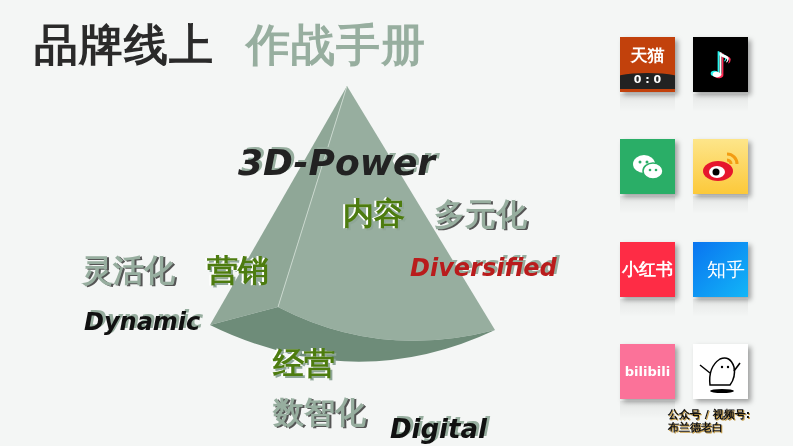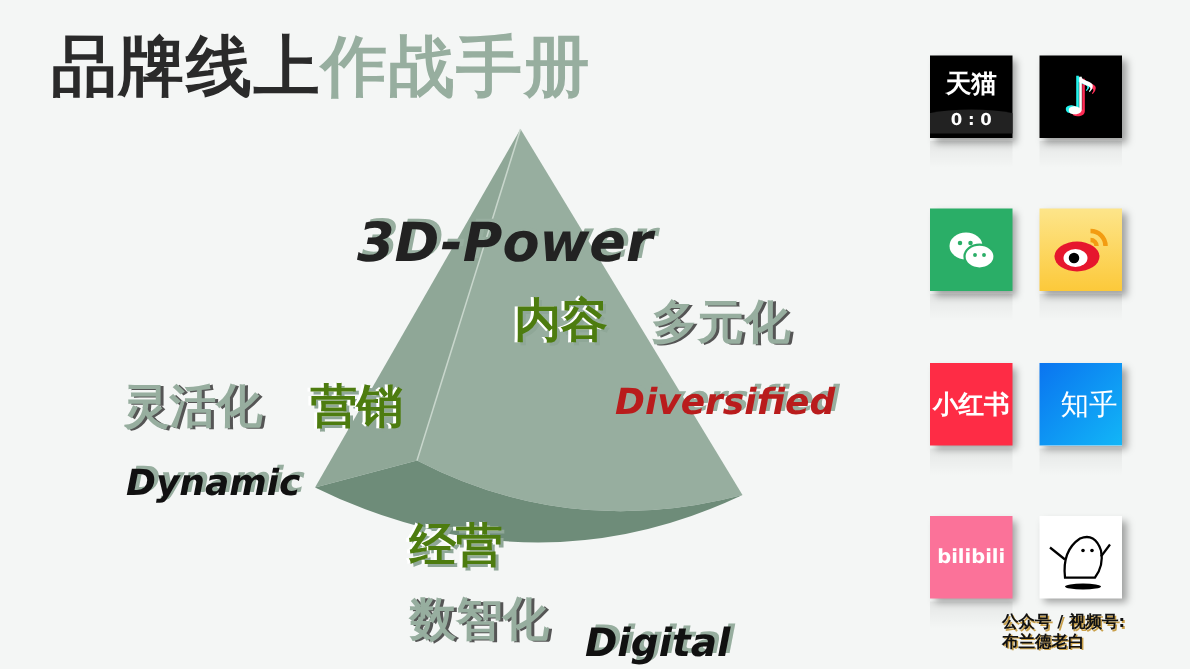--- a/index.html
+++ b/index.html
@@ -1,21 +1,21 @@
 <!DOCTYPE html>
 <html><head>
 <meta charset="utf-8">
 <style>
   html,body{margin:0;padding:0;}
   body{width:793px;height:446px;background:#f4f6f5;position:relative;overflow:hidden;
        font-family:"DejaVu Sans","Liberation Sans",sans-serif;}
   .abs{position:absolute;}
   .title{left:34px;top:18px;font-size:44px;font-weight:900;letter-spacing:1px;white-space:nowrap;line-height:54px;}
   .title .dark{color:#2a2a2a;}
-  .title .green{color:#97ae9f;}
+  .title .green{color:#97ae9f;margin-left:32px;}
   .cone{left:0;top:0;width:793px;height:446px;}
   .txt-en{font-style:italic;font-weight:bold;white-space:nowrap;font-family:"DejaVu Sans",sans-serif;margin-top:18px;}
   .sh-green{text-shadow:3px -2px 0 #97ae9f;}
   .sh-white{text-shadow:-2px 0 0 #fff, 2px 2px 0 #8fa797;}
   .cn-black{color:#4d7c0f;font-weight:700;white-space:nowrap;}
   .cn-green{color:#97ae9f;font-weight:700;white-space:nowrap;text-shadow:2px 1px 0 #555;}
   .icon{width:55px;height:55px;box-shadow:3px 3px 5px rgba(0,0,0,.35);display:flex;align-items:center;justify-content:center;overflow:hidden;}
   .icon::after{content:"";}
   .reflect{position:absolute;left:0;top:57px;width:55px;height:18px;opacity:.25;
            background:linear-gradient(to bottom,rgba(0,0,0,.25),rgba(255,255,255,0));}
@@ -47,21 +47,21 @@
 
 <div class="abs cn-green" style="left:82px;top:250px;font-size:31px;">灵活化</div>
 <div class="abs cn-black sh-white" style="left:207px;top:250px;font-size:31px;">营销</div>
 <div class="abs txt-en sh-green" style="left:84px;top:290px;font-size:24px;color:#111;">Dynamic</div>
 
 <div class="abs cn-black sh-white" style="left:273px;top:343px;font-size:31px;">经营</div>
 <div class="abs cn-green" style="left:273px;top:392px;font-size:31px;">数智化</div>
 <div class="abs txt-en sh-green" style="left:390px;top:396px;font-size:26px;color:#111;">Digital</div>
 
 <div class="abs" style="left:620px;top:37px;">
-  <div class="icon" style="background:#000000;flex-direction:column;">
+  <div class="icon" style="background:#c2410c;flex-direction:column;">
     <span class="ic-label" style="font-size:17px;margin-top:4px;">天猫</span>
     <div style="width:77px;height:16px;background:#222;border-radius:50% 50% 0 0;margin-top:6px;color:#fff;font-size:11px;text-align:center;font-weight:bold;">0 : 0</div>
   </div>
   <div class="reflect"></div>
 </div>
 <div class="abs" style="left:693px;top:37px;">
   <div class="icon" style="background:#000;">
     <span style="font-size:34px;color:#fff;text-shadow:-2px -1px 0 #25f4ee,2px 1px 0 #fe2c55;font-weight:bold;">♪</span>
   </div>
   <div class="reflect"></div>

